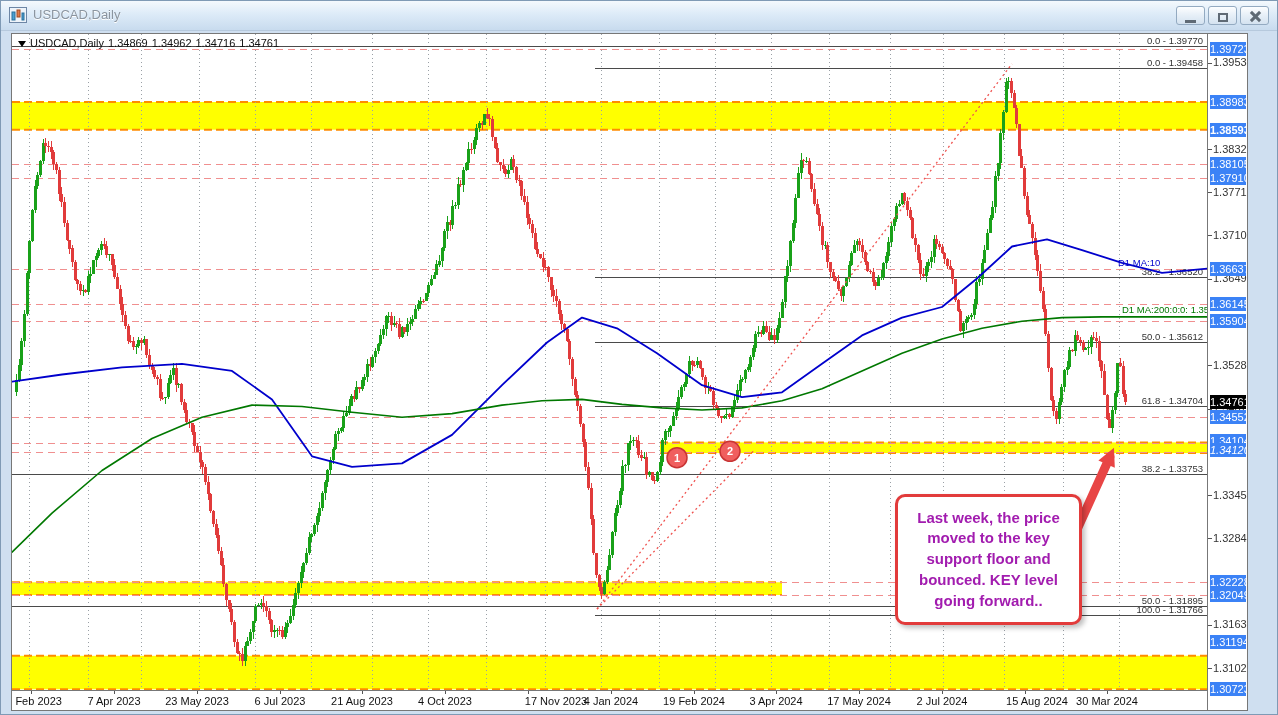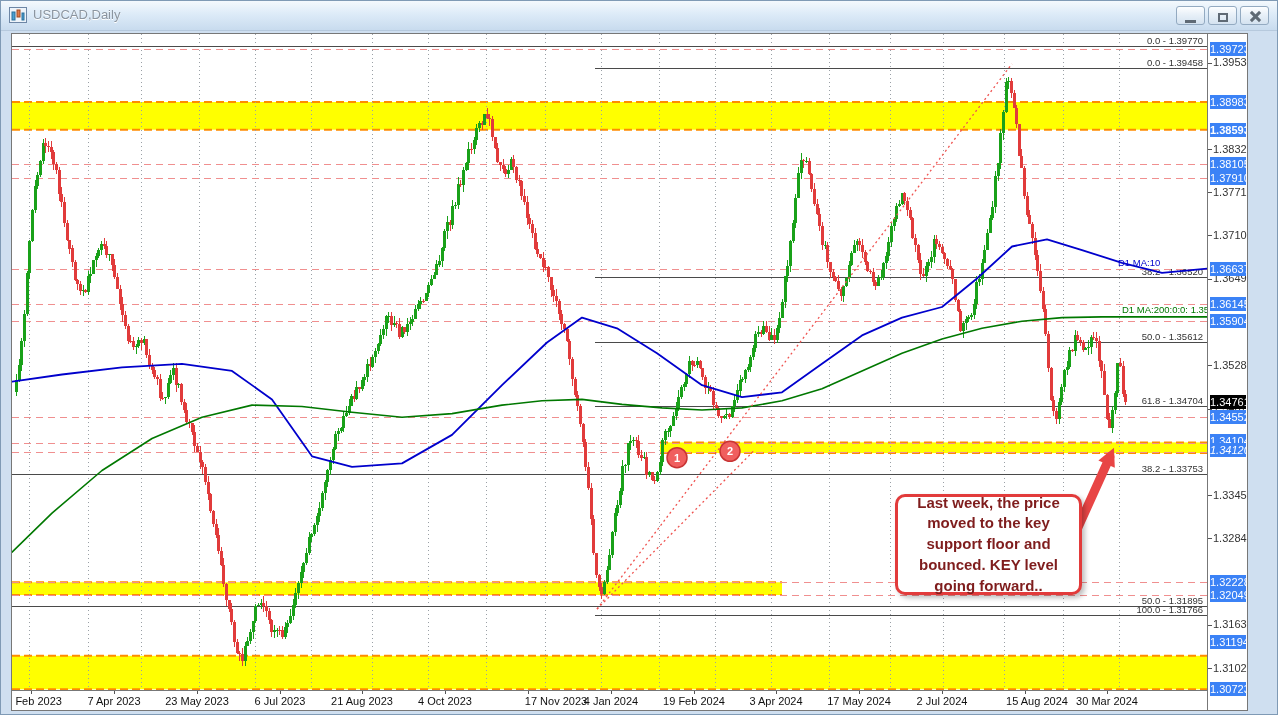--- a/index.html
+++ b/index.html
@@ -59,25 +59,25 @@
          background:#3b82f6;color:#fff;text-align:center;white-space:nowrap;}
   .p-black{position:absolute;left:2px;right:1px;height:14px;line-height:14px;font-size:11px;
          background:#000;color:#fff;text-align:center;white-space:nowrap;z-index:3;}
   .date-axis{
     position:absolute;left:0;top:656px;width:1195px;height:20px;background:#fff;
     border-top:1px solid #777;z-index:4;
   }
   .d-label{position:absolute;top:4px;font-size:11px;color:#111;transform:translateX(-50%);white-space:nowrap;}
   .d-tick{position:absolute;top:0;width:1px;height:3px;background:#555;}
   .annotation{
-    position:absolute;left:883px;top:460px;width:187px;height:101px;z-index:6;
+    position:absolute;left:883px;top:460px;width:187px;height:131px;z-index:6;
     background:#fff;border:3px solid #e23b3b;border-radius:10px;
     box-shadow:3px 3px 5px rgba(0,0,0,0.25);
     display:flex;align-items:center;justify-content:center;
-    text-align:center;font-size:15px;font-weight:bold;color:#7f1d1d;
+    text-align:center;font-size:15px;font-weight:bold;color:#a21caf;
     line-height:1.38;padding:4px 8px;
   }
 </style>
 </head>
 <body>
 
 <div class="window">
   <div class="titlebar">
     <span class="title-icon">
       <svg width="18" height="16" viewBox="0 0 18 16">
@@ -1023,20 +1023,23 @@
           <text x="665" y="427.7" text-anchor="middle" font-size="11" font-weight="bold" fill="#fff">1</text>
           <circle cx="718" cy="417.3" r="10" fill="#f05f5f" stroke="#c93434" stroke-width="1.5"></circle>
           <text x="718" y="421.3" text-anchor="middle" font-size="11" font-weight="bold" fill="#fff">2</text>
         </g>
         <g>
           <line x1="1066" y1="493.4" x2="1097.9" y2="422.8" stroke="#e84545" stroke-width="9" stroke-linecap="round"></line>
           <polygon points="1102.0,413.7 1102.8,433.8 1086.4,426.4" fill="#e84545"></polygon>
         </g>
       </svg>
 
+    <div class="ohlc-line">
+      <span class="dd-arrow"></span><span>USDCAD,Daily</span><span>1.34869</span><span>1.34962</span><span>1.34716</span><span>1.34761</span>
+    </div>
 
     <div class="price-axis">
         <div class="p-tick" style="top: 29px;"></div>
         <div class="p-label" style="top: 22px;">1.39535</div>
         <div class="p-tick" style="top: 115px;"></div>
         <div class="p-label" style="top: 109px;">1.38320</div>
         <div class="p-tick" style="top: 158px;"></div>
         <div class="p-label" style="top: 152px;">1.37710</div>
         <div class="p-tick" style="top: 201px;"></div>
         <div class="p-label" style="top: 195px;">1.37105</div>

